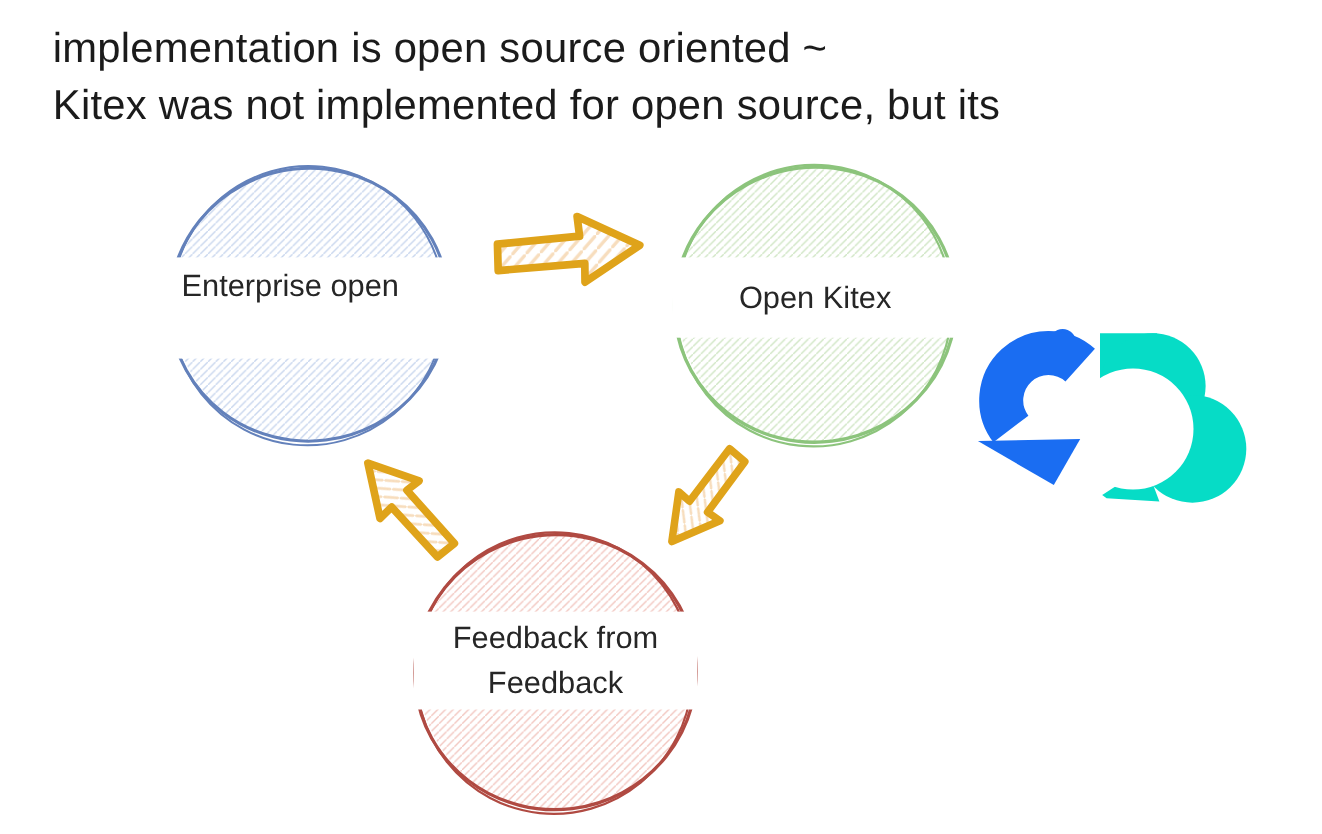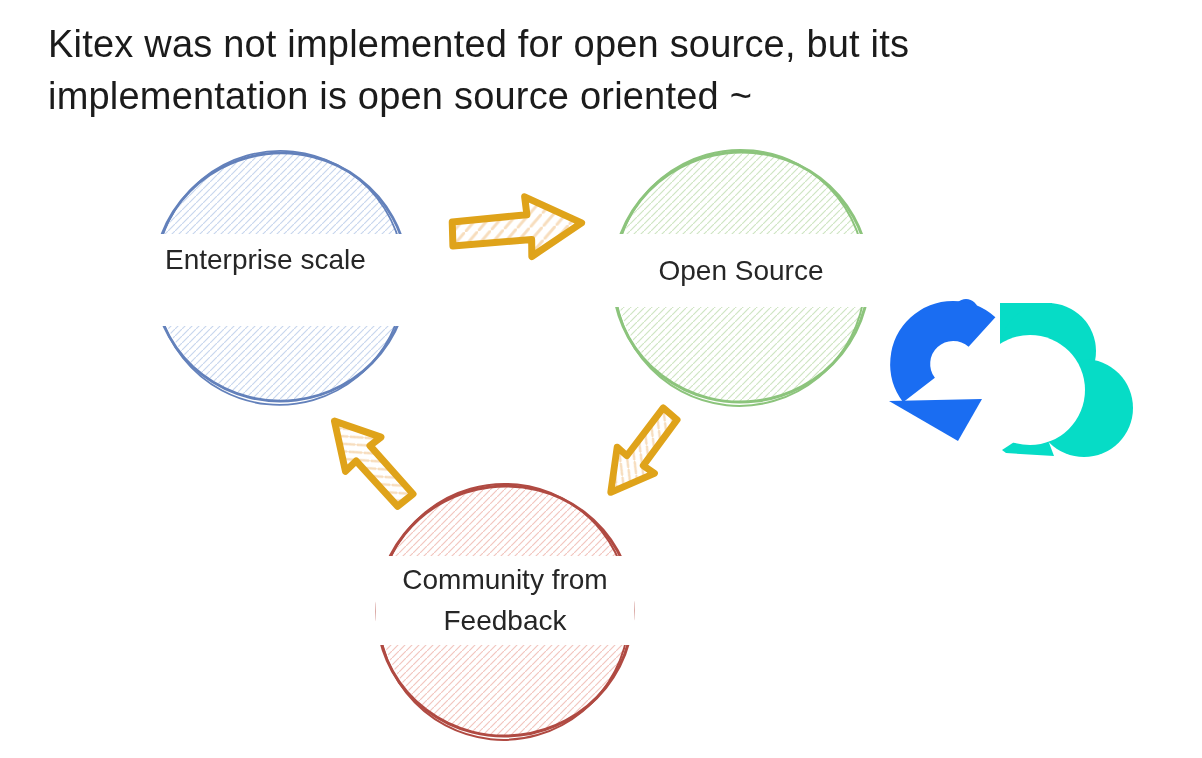--- a/index.html
+++ b/index.html
@@ -44,22 +44,22 @@
     left: 376px; top: 556px; width: 258px; height: 89px;
     padding-top: 3px; text-align: center;
   }
 </style>
 </head>
 <body>
 
 <div class="stage">
 
   <h1 class="title" style="margin:0;">
+    <span>implementation is open source oriented ~</span>
     <span>Kitex was not implemented for open source, but its</span>
-    <span>implementation is open source oriented ~</span>
   </h1>
 
   <svg class="diagram" width="1202" height="758" viewBox="0 0 1202 758">
     <defs>
       <pattern id="hatch-blue" patternUnits="userSpaceOnUse" width="7" height="7">
         <path d="M -1,8 L 8,-1" fill="none" stroke-width="1.2" stroke="#c8d6ee"></path>
       </pattern>
       <pattern id="hatch-green" patternUnits="userSpaceOnUse" width="7" height="7">
         <path d="M -1,8 L 8,-1" fill="none" stroke-width="1.2" stroke="#cfe5c3"></path>
       </pattern>
@@ -112,25 +112,25 @@
       <circle cx="1030" cy="390" r="55" fill="#ffffff"></circle>
       <g>
         <circle cx="966" cy="311" r="12" fill="#1a6df2"></circle>
         <path d="M 982,332 A 43 43 0 0 0 919,390" fill="none" stroke-width="40" stroke="#1a6df2"></path>
         <path d="M 889,401 L 982,399 L 958,441 Z" fill="#1a6df2"></path>
       </g>
     </g>
   </svg>
 
   <div class="node-label" id="label-enterprise">
-    <div class="line">Enterprise scale</div>
+    <div class="line">Enterprise open</div>
   </div>
 
   <div class="node-label" id="label-opensource">
-    <div class="line">Open Source</div>
+    <div class="line">Open Kitex</div>
   </div>
 
   <div class="node-label" id="label-feedback">
-    <div class="line">Community from</div>
+    <div class="line">Feedback from</div>
     <div class="line">Feedback</div>
   </div>
 
 </div>
 
 </body></html>

